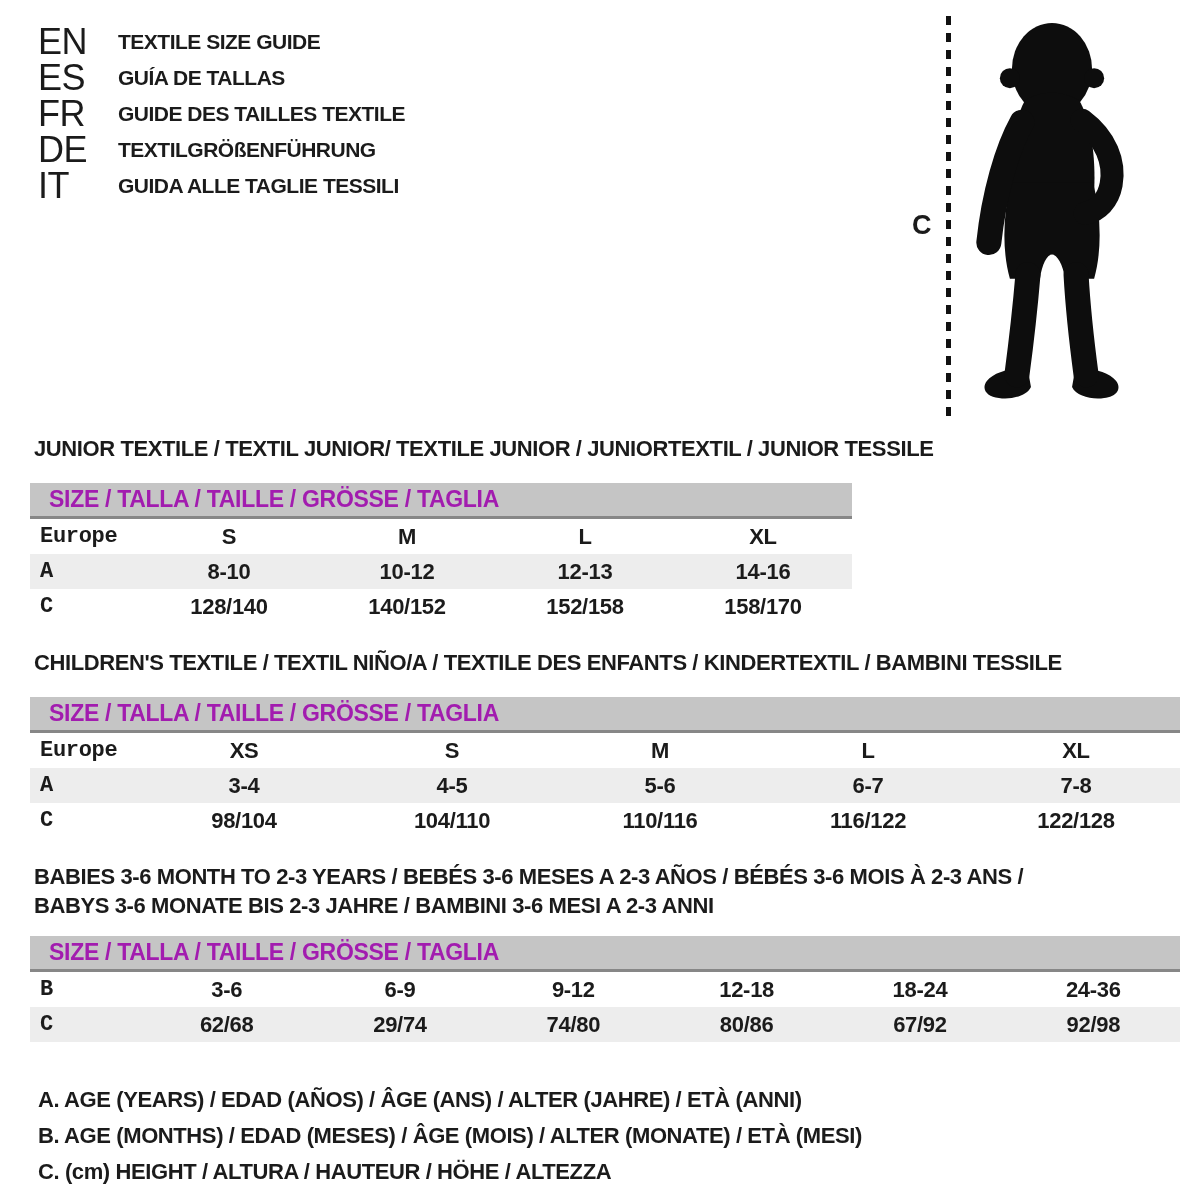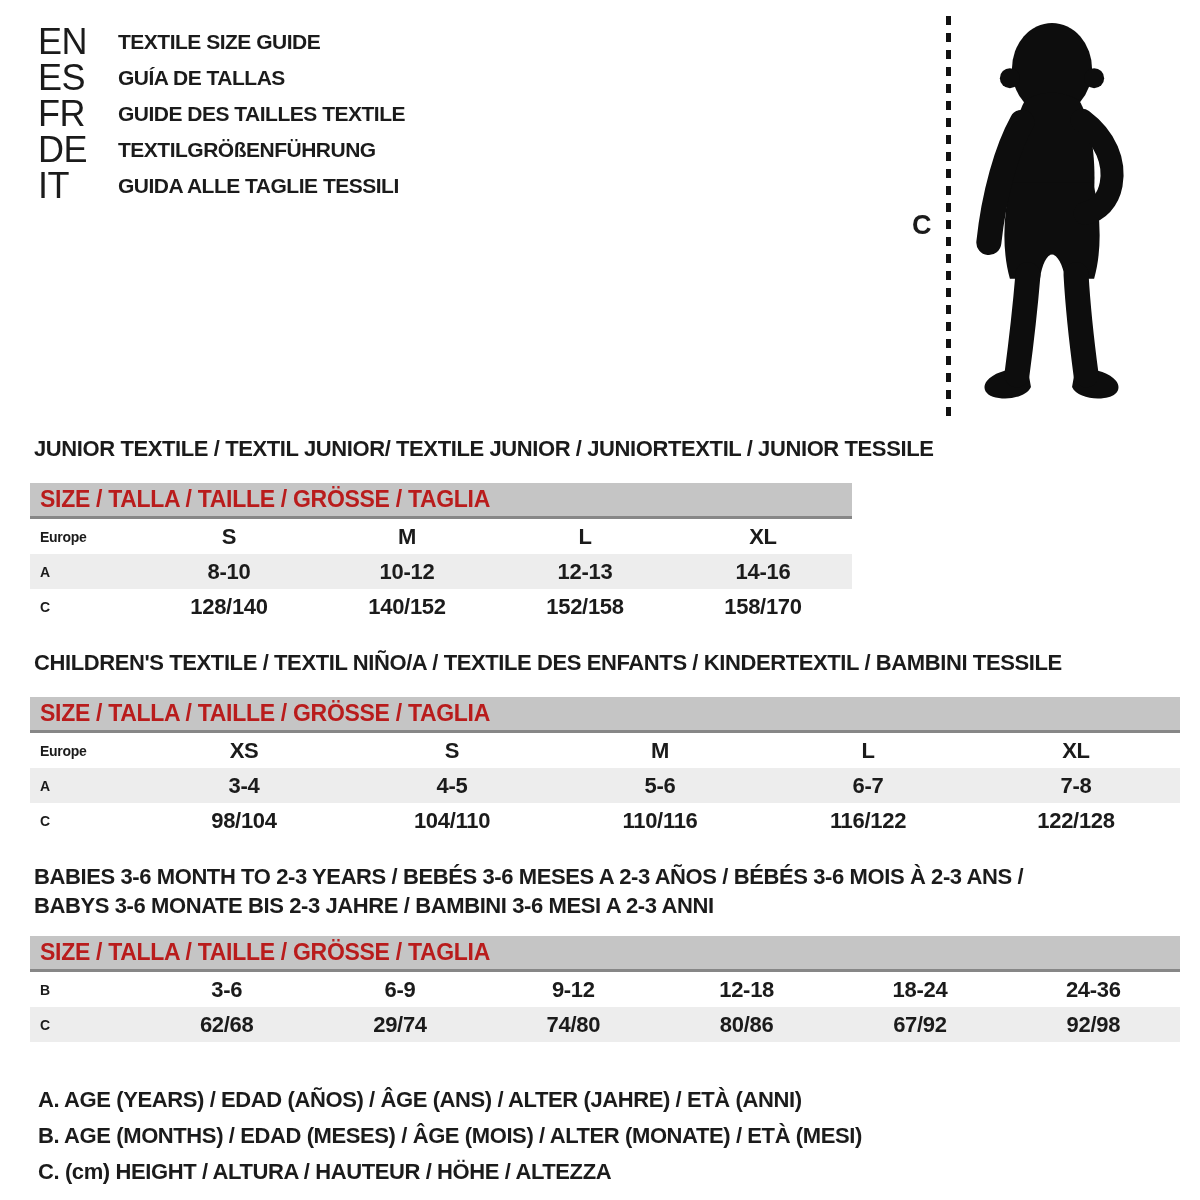--- a/index.html
+++ b/index.html
@@ -23,27 +23,27 @@
   
   .sections{position:absolute;left:30px;top:434px;width:1156px;}
   .heading{margin-left:4px;font-weight:700;font-size:22px;letter-spacing:-0.4px;
            line-height:29px;white-space:nowrap;}
   .heading.single{margin-bottom:20px;}
   .heading-block{margin-bottom:16px;}
   .section{margin-top:0;}
   .section + .section{margin-top:24px;}
   .bar{height:36px;background:#c5c5c5;border-bottom:3px solid #878787;
        display:flex;align-items:center;box-sizing:border-box;}
-  .bar-label{padding-left:10px;font-weight:700;font-size:23px;letter-spacing:-0.3px;color:#b91c1c;}
+  .bar-label{padding-left:10px;font-weight:700;font-size:23px;letter-spacing:-0.3px;color:#a21caf;margin-left:9px;}
   .w-junior{width:822px;}
   .w-wide{width:1150px;}
   .row{display:flex;align-items:center;height:35px;}
   .row.shaded{background:#ededed;}
   .row-label{width:110px;padding-left:10px;box-sizing:border-box;
-             font-weight:700;font-size:14px;letter-spacing:-0.3px;}
+             font-weight:700;font-size:22px;letter-spacing:-0.3px;font-family:Liberation Mono, monospace;}
   .cell{flex:1;text-align:center;font-weight:700;font-size:22px;letter-spacing:-0.3px;}
 
   
   .legend{margin-top:40px;margin-left:8px;}
   .legend-line{font-weight:700;font-size:22px;letter-spacing:-0.4px;line-height:36px;white-space:nowrap;}
 </style>
 </head>
 <body>
 
 <div class="page">

